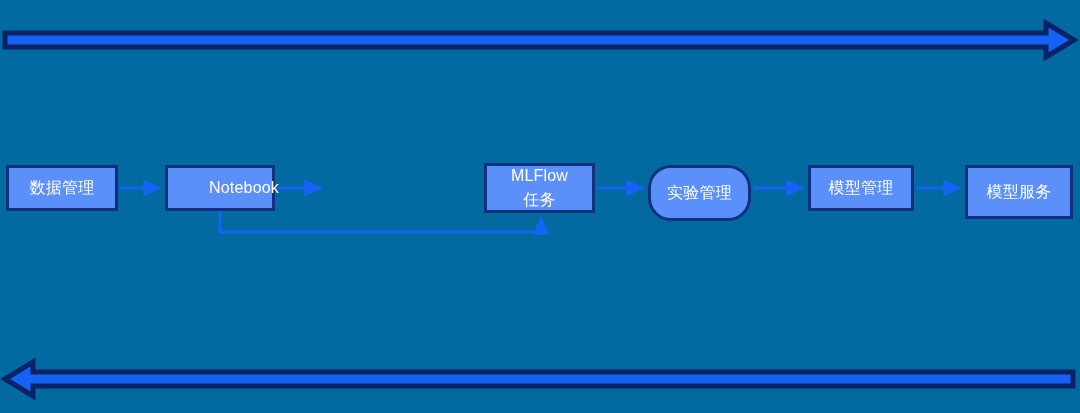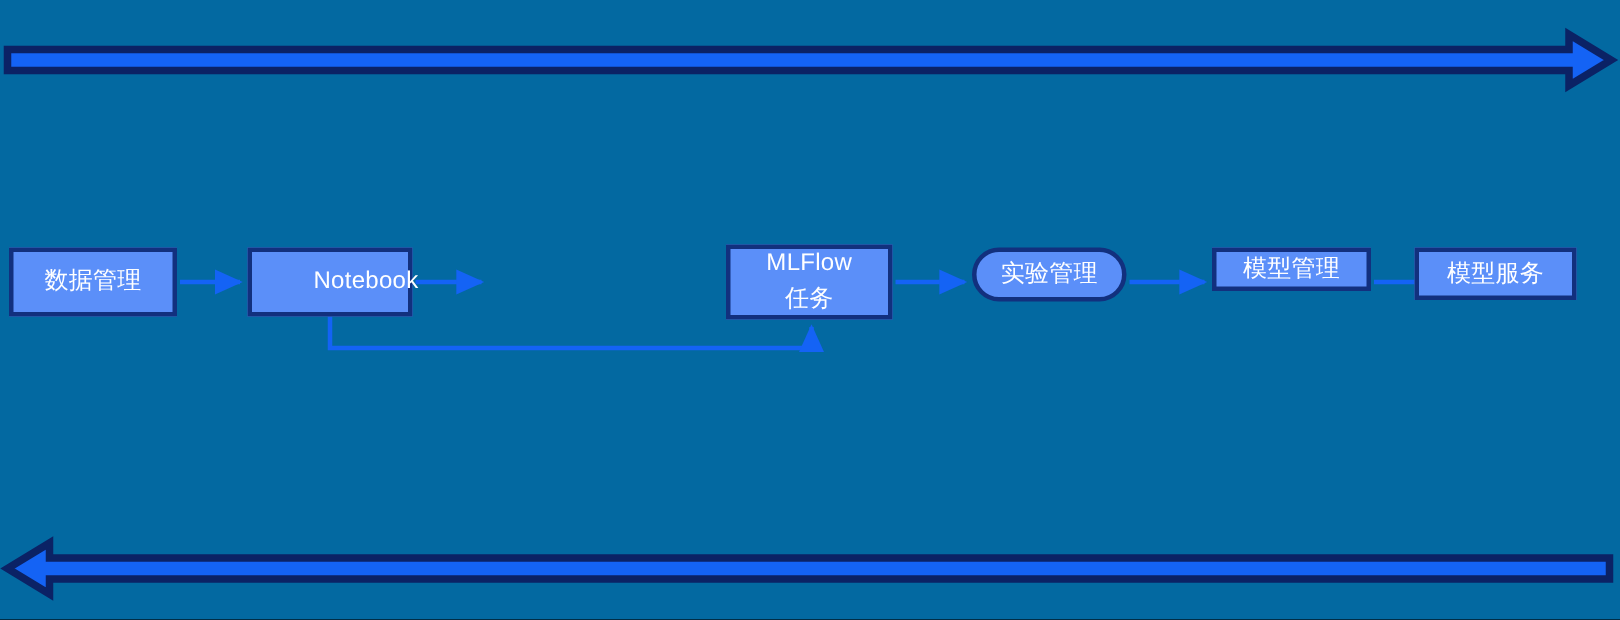--- a/index.html
+++ b/index.html
@@ -82,25 +82,25 @@
   <div class="node" style="left:165px; top:165px; width:110px; height:46px;padding-left:48px;">
     <span>Notebook</span>
   </div>
 
 
   <div class="node" style="left:484px; top:163px; width:111px; height:50px;">
     <span>MLFlow
 任务</span>
   </div>
 
-  <div class="node" style="left:648px; top:165px; width:103px; height:36px;border-radius:23px;">
+  <div class="node" style="left:648px; top:165px; width:103px; height:56px;border-radius:23px;">
     <span>实验管理</span>
   </div>
 
-  <div class="node" style="left:808px; top:165px; width:106px; height:29px;">
+  <div class="node" style="left:808px; top:165px; width:106px; height:46px;">
     <span>模型管理</span>
   </div>
 
-  <div class="node" style="left:943px; top:165px; width:108px; height:35px;justify-content:center;">
+  <div class="node" style="left:965px; top:165px; width:108px; height:54px;justify-content:center;">
     <span>模型服务</span>
   </div>
 
 </div>
 
 </body></html>

